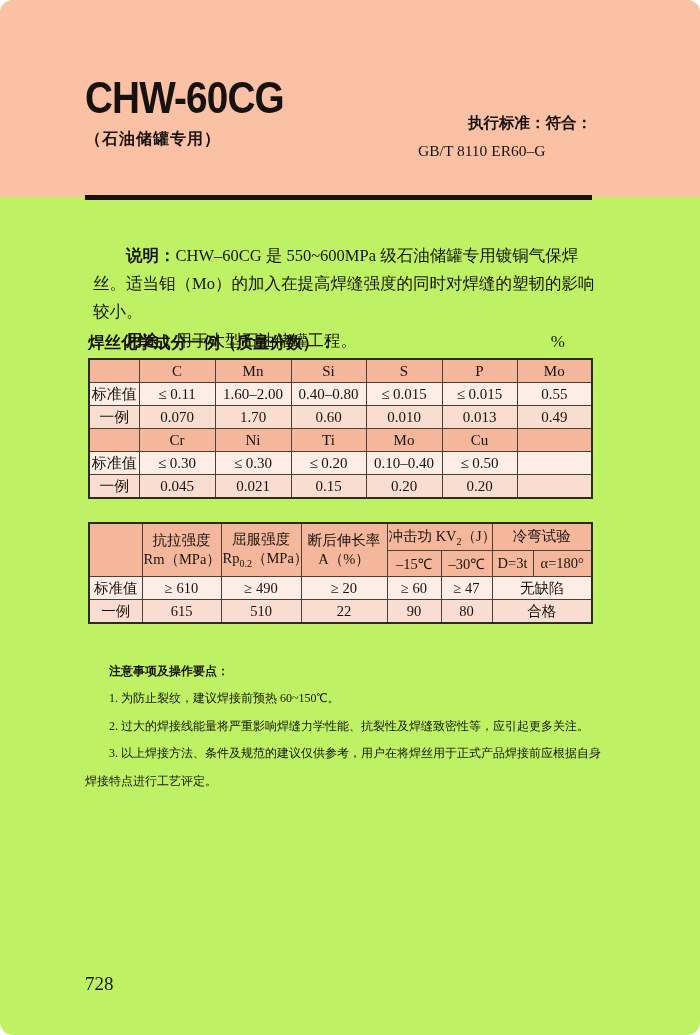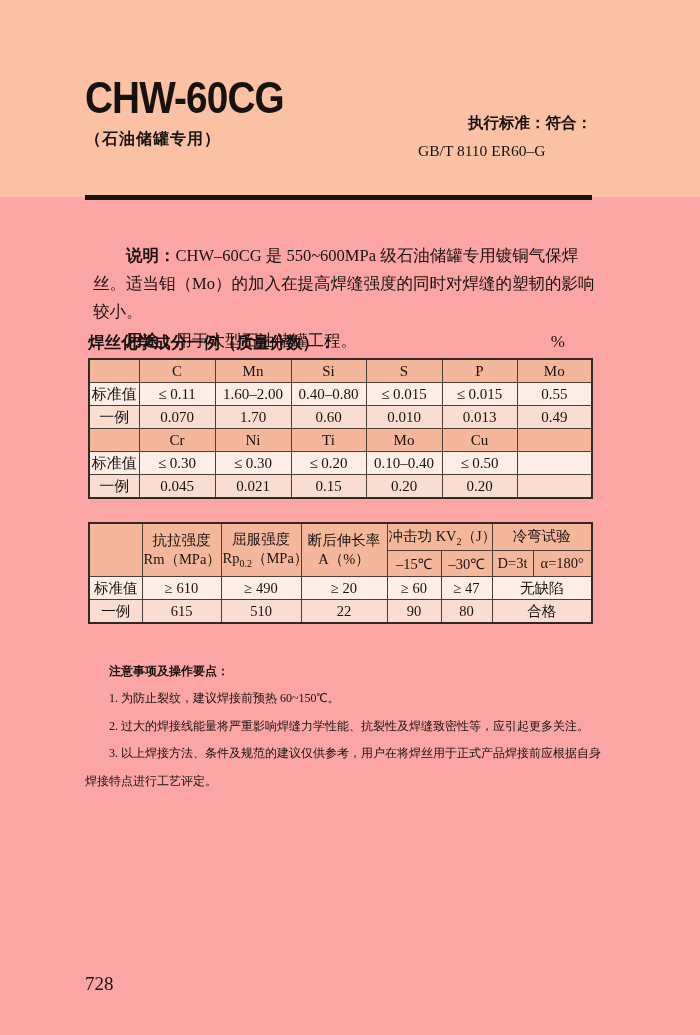--- a/index.html
+++ b/index.html
@@ -1,22 +1,23 @@
 <!DOCTYPE html>
 <html lang="zh" style="--band-bg: #fbc1a5; --table-head-bg: #f4b79b; --row-std-bg: #fceee7; --row-example-bg: #f9ddd0; --rule-color: #18130f; --text-color: #17120f;"><head>
 <meta charset="utf-8">
 <style>
   html,body{margin:0;padding:0;}
   .page{
     position:relative;
     width:700px;height:1035px;
-    background:#fca5a5;
+    background:#bef264;
     color:var(--text-color,#17120f);
     font-family:"Liberation Serif", serif;
     overflow:hidden;
+    border-radius:13px;
   }
   
   .band{
     position:absolute;left:0;top:0;width:700px;height:197px;
     background:var(--band-bg,#fbc1a5);
   }
   .brand{position:absolute;left:85px;top:76px;}
   .product-title{
     margin:0;
     font-family:"Liberation Sans", sans-serif;

